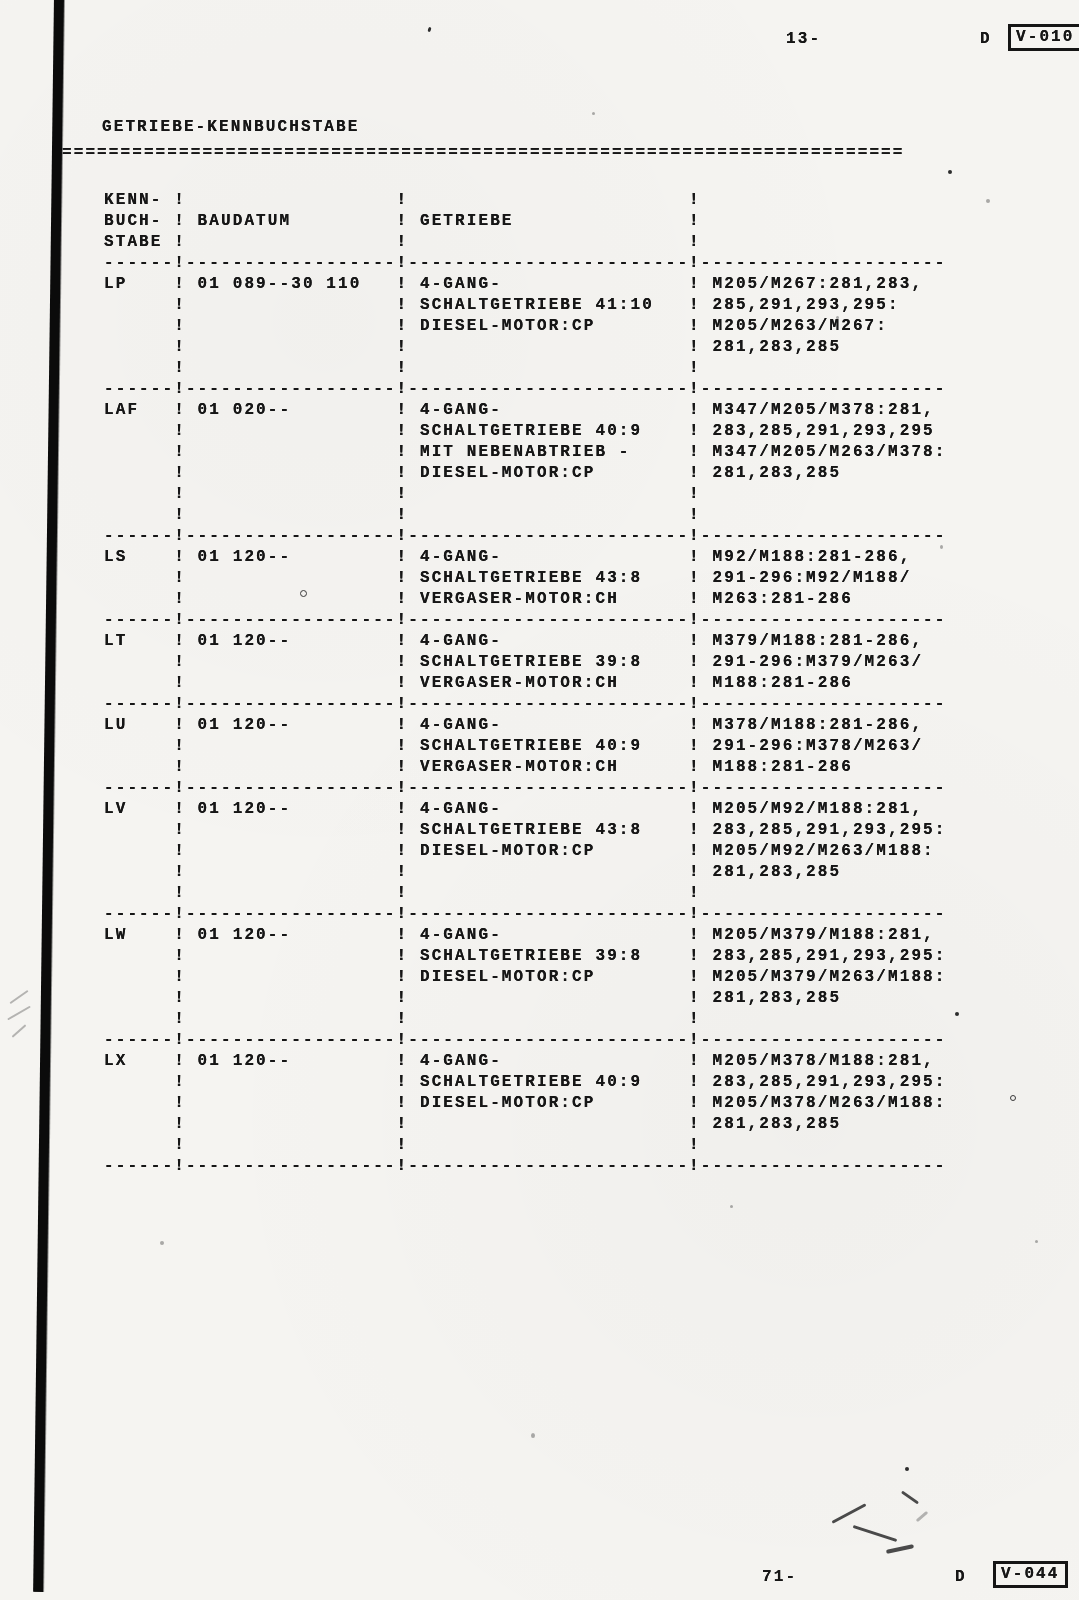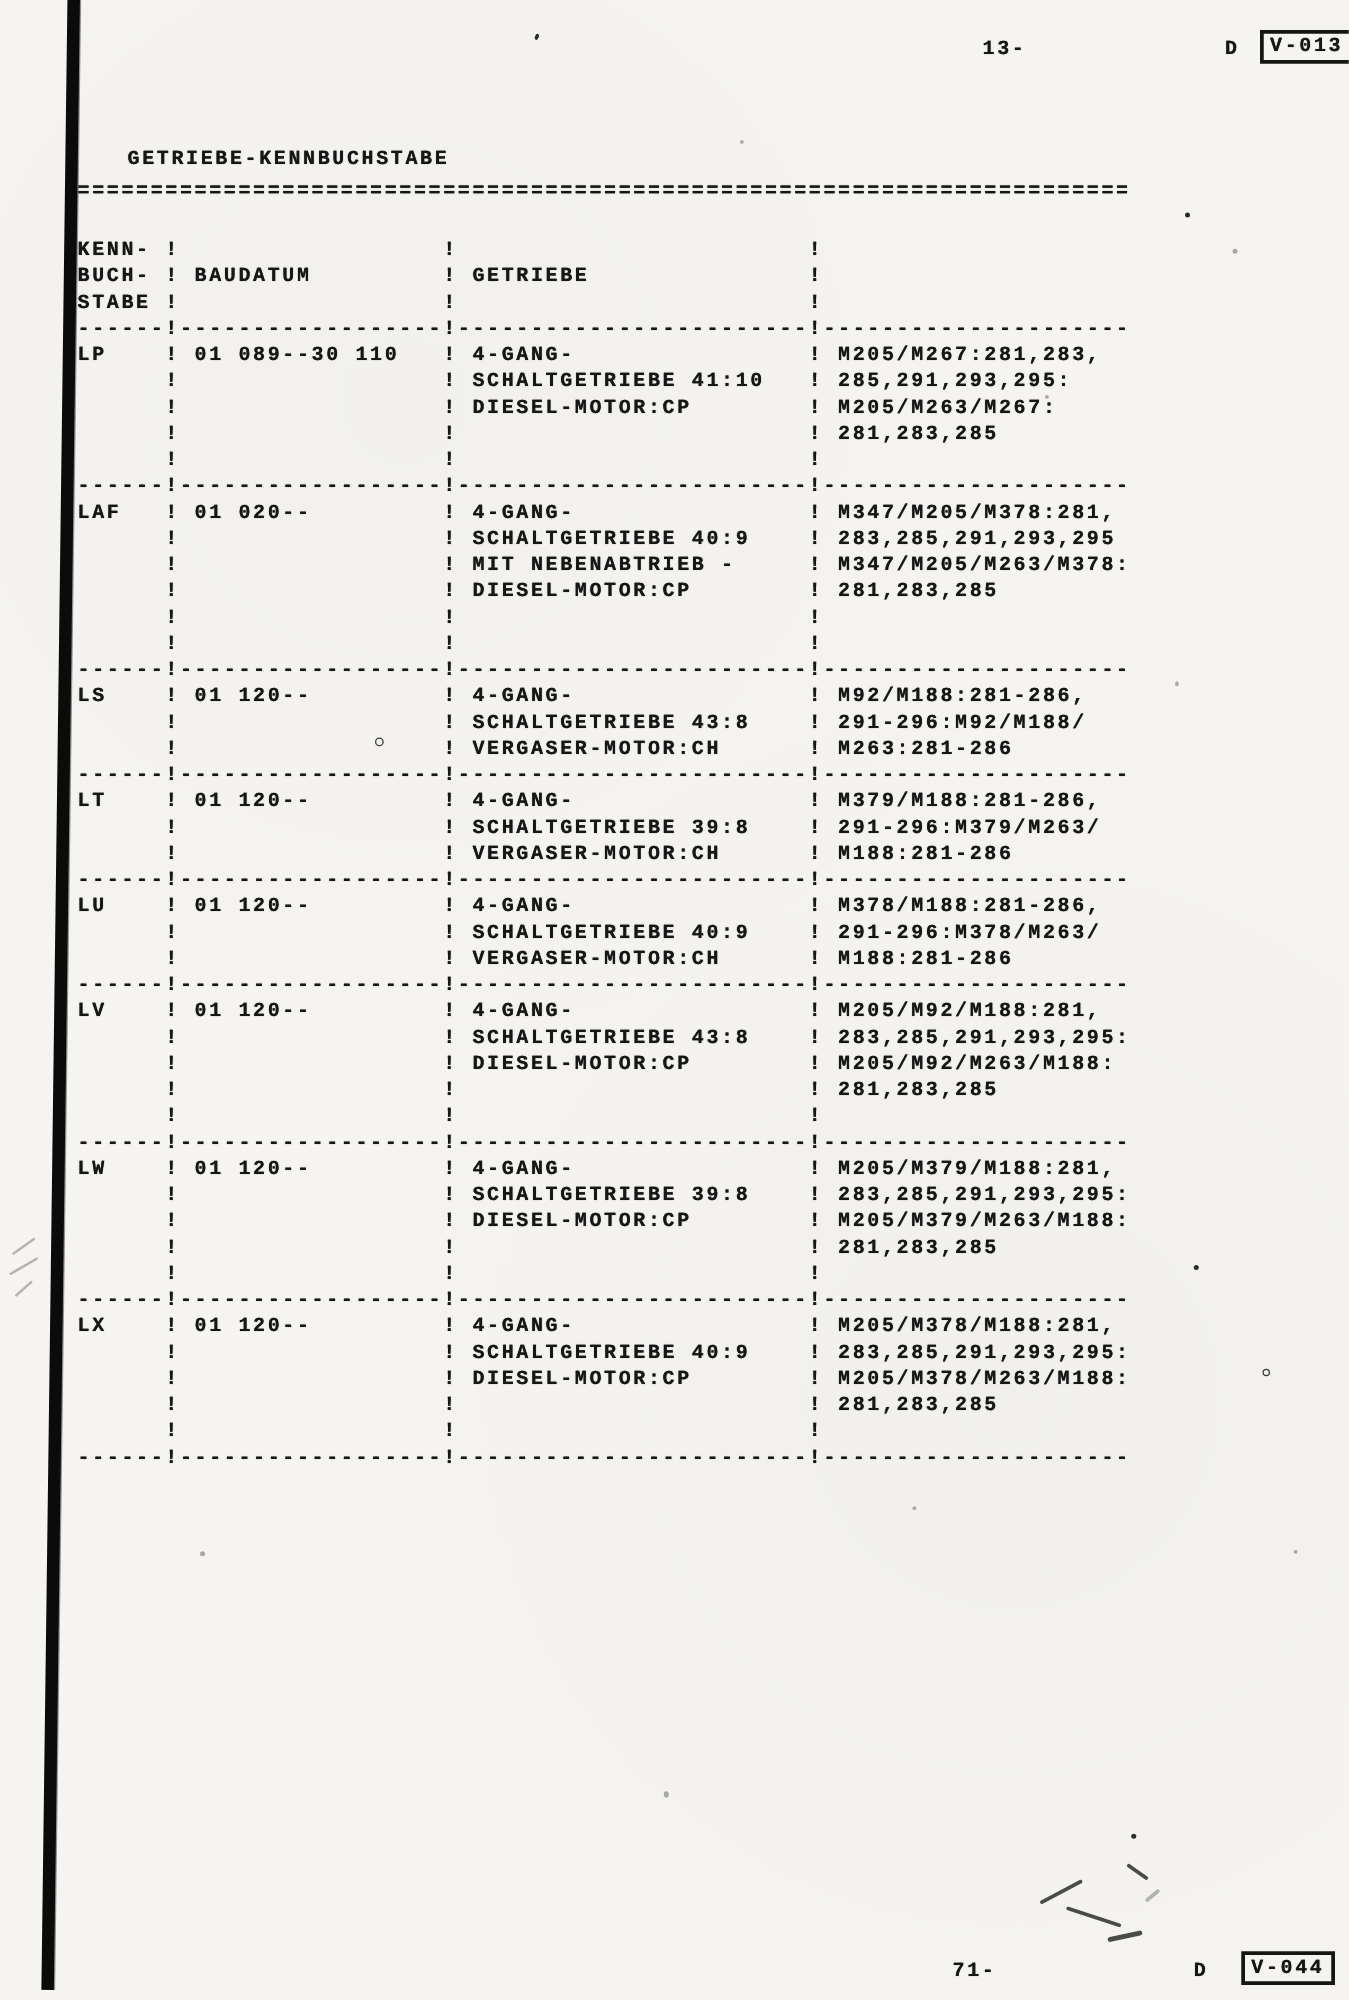--- a/index.html
+++ b/index.html
@@ -34,37 +34,37 @@
   .code-box{
     position:absolute;border:3px solid #151515;padding:1px 5px 2px 5px;background:transparent;
   }
   .hdr-box{left:1008px;top:24px;}
   .ftr-pageno{left:762px;top:1568px;}
   .ftr-letter{left:955px;top:1568px;}
   .ftr-box{left:993px;top:1561px;}
   .title{left:62px;top:118px;margin-left:40px;}
   .title-underline{left:62px;top:144px;}
   .ttable{left:62px;top:190px;line-height:21px;}
-  .tline{white-space:pre;}
+  .tline{white-space:pre;padding-left:42px;}
   .speck{position:absolute;background:#2c2c2c;border-radius:50%;}
   .scribble{position:absolute;background:#4a4a4a;border-radius:2px;}
   .faint{opacity:.38;}
   .ring{background:transparent;border:1.5px solid #3a3a3a;}
 </style>
 </head>
 <body>
 
 <div class="page">
 
   <div class="edge-bar"></div>
 
   <div class="mono hdr-pageno">13-</div>
   <div class="mono hdr-letter">D</div>
   <div class="code-box hdr-box">
-    <span class="mono" style="position:static">V-013</span>
+    <span class="mono" style="position:static">V-010</span>
   </div>
 
   <div class="mono title">GETRIEBE-KENNBUCHSTABE</div>
   <div class="mono title-underline">========================================================================</div>
 
   <div class="mono ttable" id="ttable"><div class="tline">KENN- !                  !                        !</div><div class="tline">BUCH- ! BAUDATUM         ! GETRIEBE               !</div><div class="tline">STABE !                  !                        !</div><div class="tline">------!------------------!------------------------!---------------------</div><div class="tline">LP    ! 01 089--30 110   ! 4-GANG-                ! M205/M267:281,283,</div><div class="tline">      !                  ! SCHALTGETRIEBE 41:10   ! 285,291,293,295:</div><div class="tline">      !                  ! DIESEL-MOTOR:CP        ! M205/M263/M267:</div><div class="tline">      !                  !                        ! 281,283,285</div><div class="tline">      !                  !                        !</div><div class="tline">------!------------------!------------------------!---------------------</div><div class="tline">LAF   ! 01 020--         ! 4-GANG-                ! M347/M205/M378:281,</div><div class="tline">      !                  ! SCHALTGETRIEBE 40:9    ! 283,285,291,293,295</div><div class="tline">      !                  ! MIT NEBENABTRIEB -     ! M347/M205/M263/M378:</div><div class="tline">      !                  ! DIESEL-MOTOR:CP        ! 281,283,285</div><div class="tline">      !                  !                        !</div><div class="tline">      !                  !                        !</div><div class="tline">------!------------------!------------------------!---------------------</div><div class="tline">LS    ! 01 120--         ! 4-GANG-                ! M92/M188:281-286,</div><div class="tline">      !                  ! SCHALTGETRIEBE 43:8    ! 291-296:M92/M188/</div><div class="tline">      !                  ! VERGASER-MOTOR:CH      ! M263:281-286</div><div class="tline">------!------------------!------------------------!---------------------</div><div class="tline">LT    ! 01 120--         ! 4-GANG-                ! M379/M188:281-286,</div><div class="tline">      !                  ! SCHALTGETRIEBE 39:8    ! 291-296:M379/M263/</div><div class="tline">      !                  ! VERGASER-MOTOR:CH      ! M188:281-286</div><div class="tline">------!------------------!------------------------!---------------------</div><div class="tline">LU    ! 01 120--         ! 4-GANG-                ! M378/M188:281-286,</div><div class="tline">      !                  ! SCHALTGETRIEBE 40:9    ! 291-296:M378/M263/</div><div class="tline">      !                  ! VERGASER-MOTOR:CH      ! M188:281-286</div><div class="tline">------!------------------!------------------------!---------------------</div><div class="tline">LV    ! 01 120--         ! 4-GANG-                ! M205/M92/M188:281,</div><div class="tline">      !                  ! SCHALTGETRIEBE 43:8    ! 283,285,291,293,295:</div><div class="tline">      !                  ! DIESEL-MOTOR:CP        ! M205/M92/M263/M188:</div><div class="tline">      !                  !                        ! 281,283,285</div><div class="tline">      !                  !                        !</div><div class="tline">------!------------------!------------------------!---------------------</div><div class="tline">LW    ! 01 120--         ! 4-GANG-                ! M205/M379/M188:281,</div><div class="tline">      !                  ! SCHALTGETRIEBE 39:8    ! 283,285,291,293,295:</div><div class="tline">      !                  ! DIESEL-MOTOR:CP        ! M205/M379/M263/M188:</div><div class="tline">      !                  !                        ! 281,283,285</div><div class="tline">      !                  !                        !</div><div class="tline">------!------------------!------------------------!---------------------</div><div class="tline">LX    ! 01 120--         ! 4-GANG-                ! M205/M378/M188:281,</div><div class="tline">      !                  ! SCHALTGETRIEBE 40:9    ! 283,285,291,293,295:</div><div class="tline">      !                  ! DIESEL-MOTOR:CP        ! M205/M378/M263/M188:</div><div class="tline">      !                  !                        ! 281,283,285</div><div class="tline">      !                  !                        !</div><div class="tline">------!------------------!------------------------!---------------------</div></div>
 
   <div class="mono ftr-pageno">71-</div>
   <div class="mono ftr-letter">D</div>
   <div class="code-box ftr-box">

